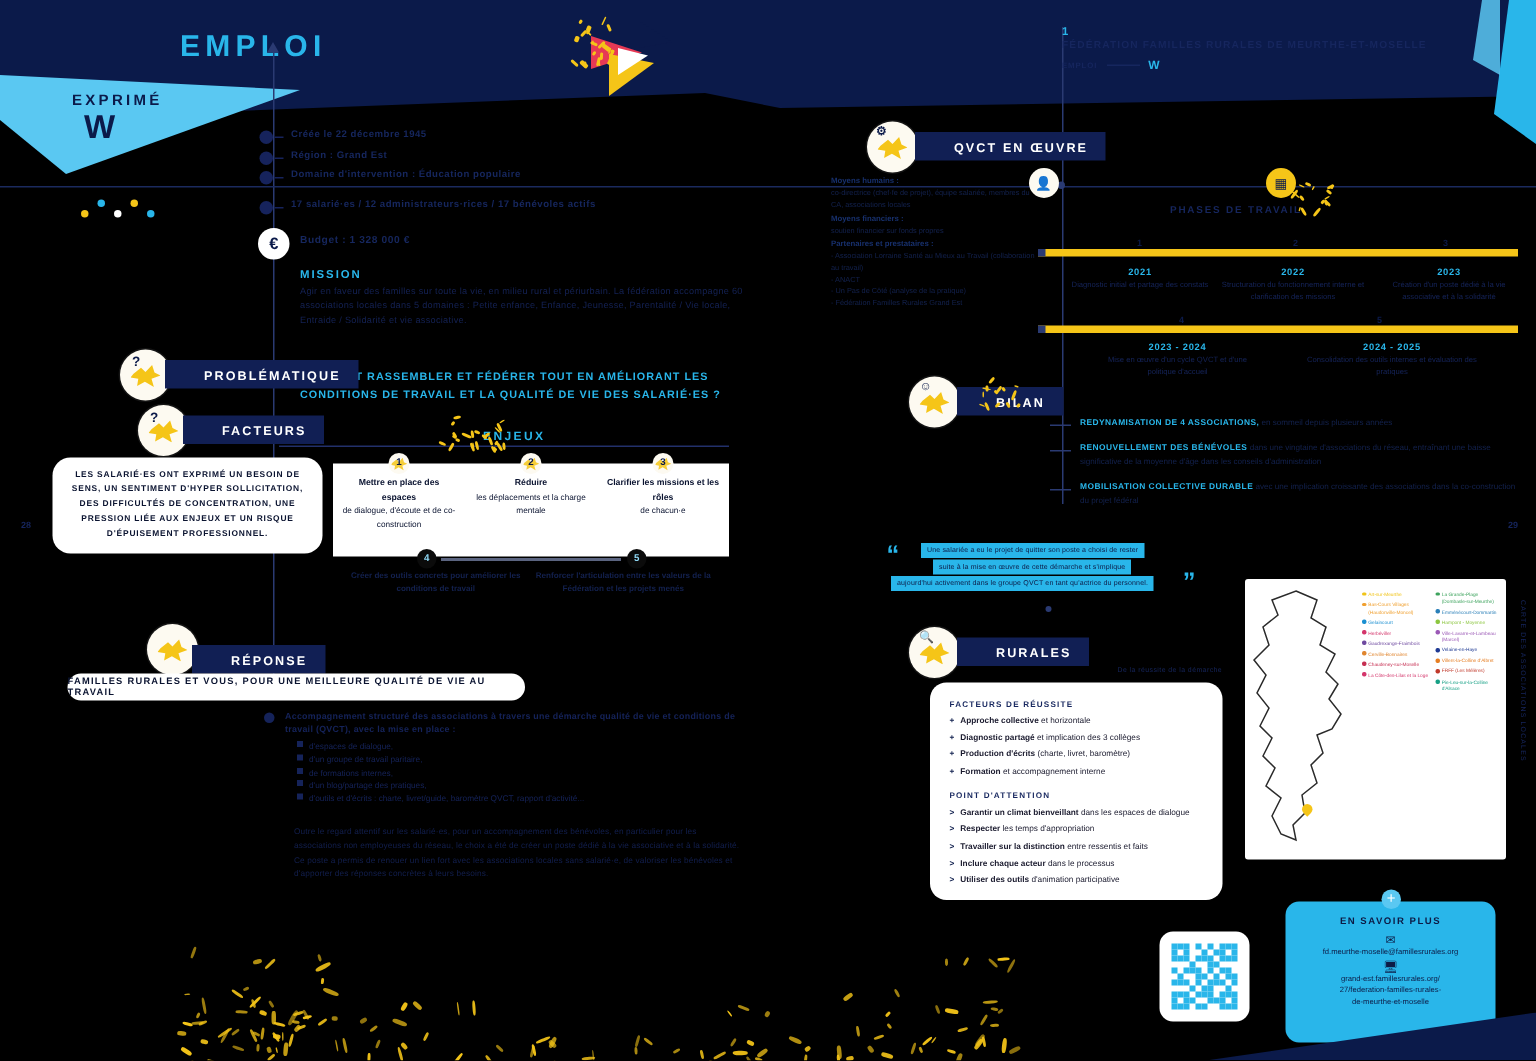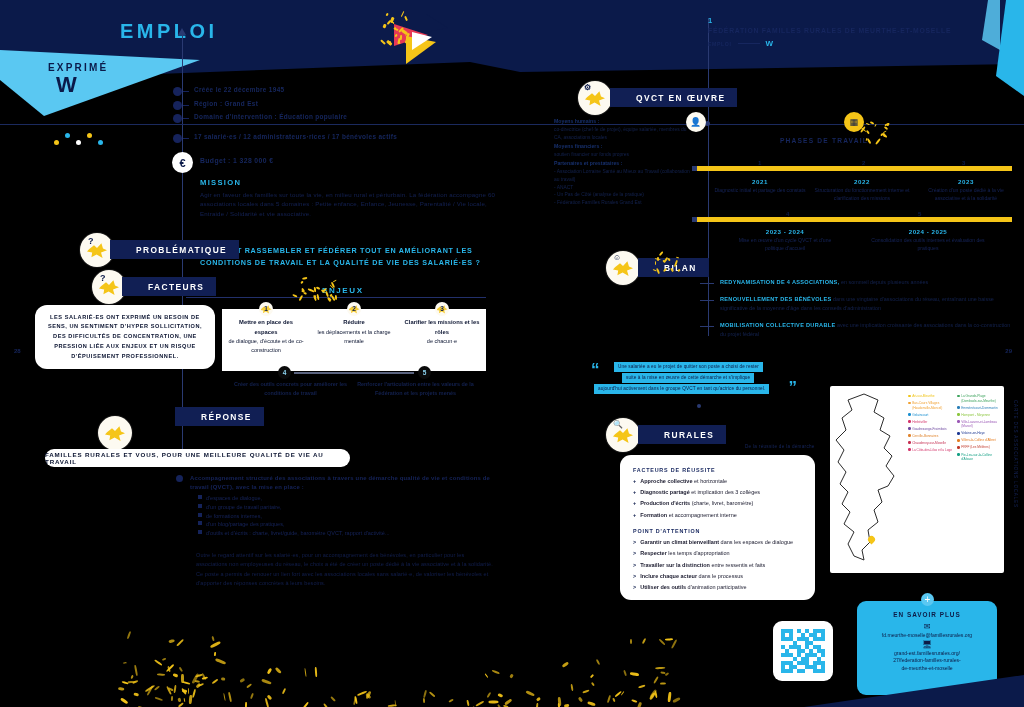--- a/index.html
+++ b/index.html
@@ -160,21 +160,21 @@
   }
 
   
   .pill{
     position:absolute;height:19px;background:var(--navy-mid);
     display:flex;align-items:center;padding:0 12px 0 26px;
     color:#fff;font-size:8.4px;font-weight:bold;letter-spacing:1.4px;
   }
   .pill.probl{left:110px;top:240px;}
   .pill.constat{left:122px;top:277px;}
-  .pill.reponse{left:128px;top:407px;margin-left:47px;}
+  .pill.reponse{left:128px;top:430px;}
   .pill.mise{left:610px;top:88px;}
   .pill.bilan{left:638px;top:258px;}
   .pill.analyse{left:638px;top:425px;}
 
   .badge-circ{
     position:absolute;width:34px;height:34px;border-radius:50%;
     background:#fdfaf1;display:flex;align-items:center;justify-content:center;
     box-shadow:0 0 0 1px rgba(255,255,255,.08);
   }
   .badge-circ .bird{

